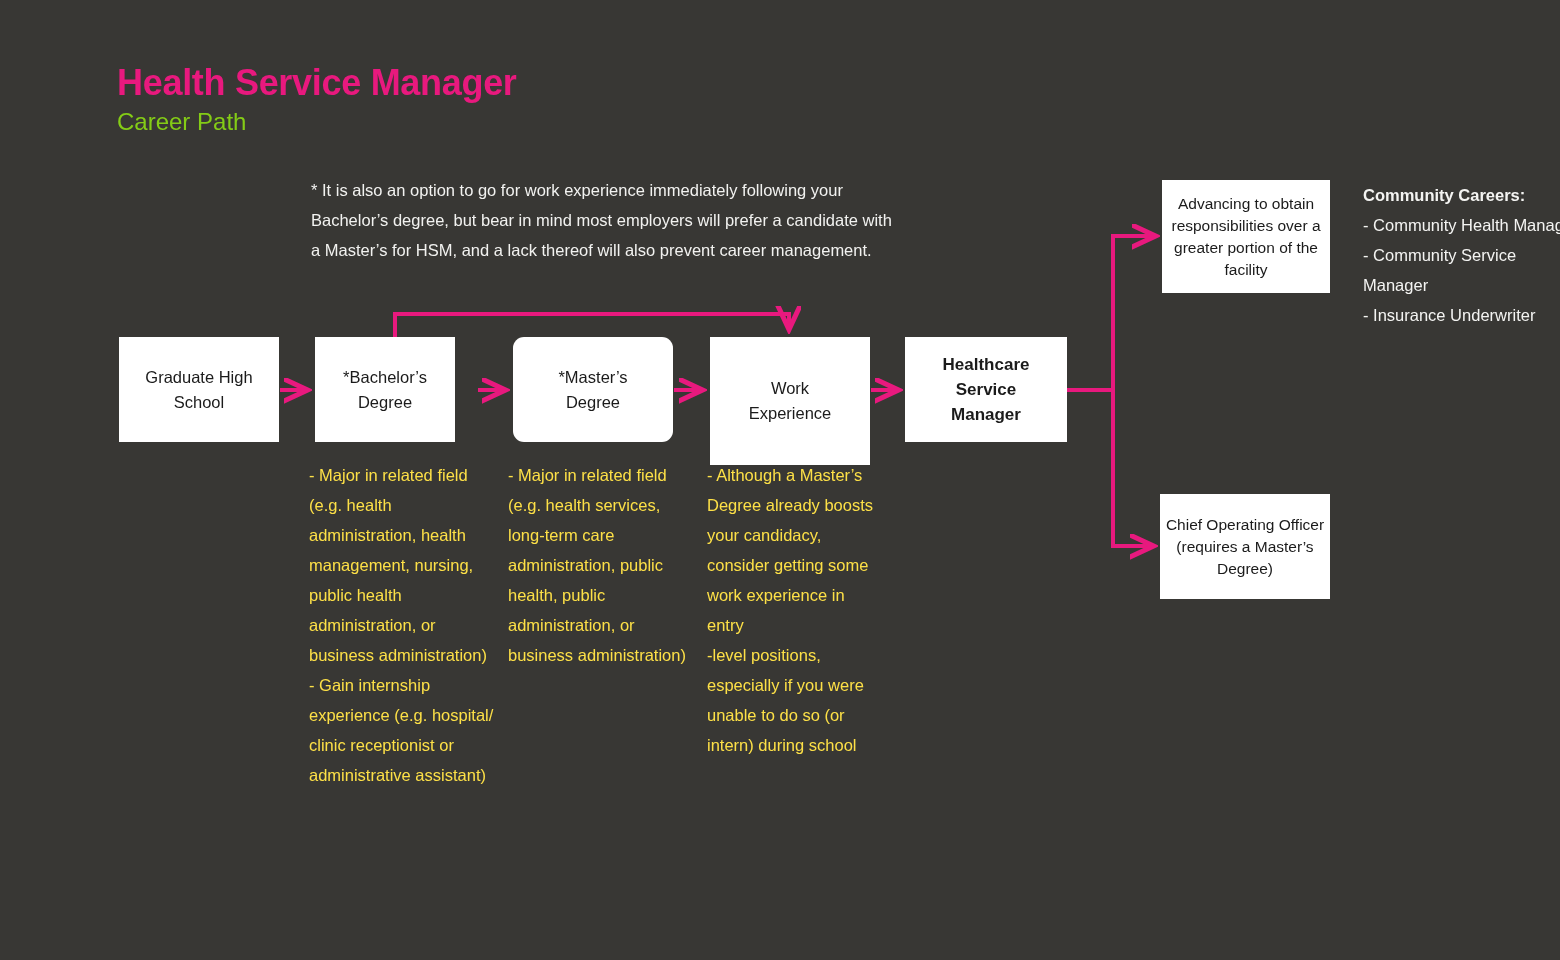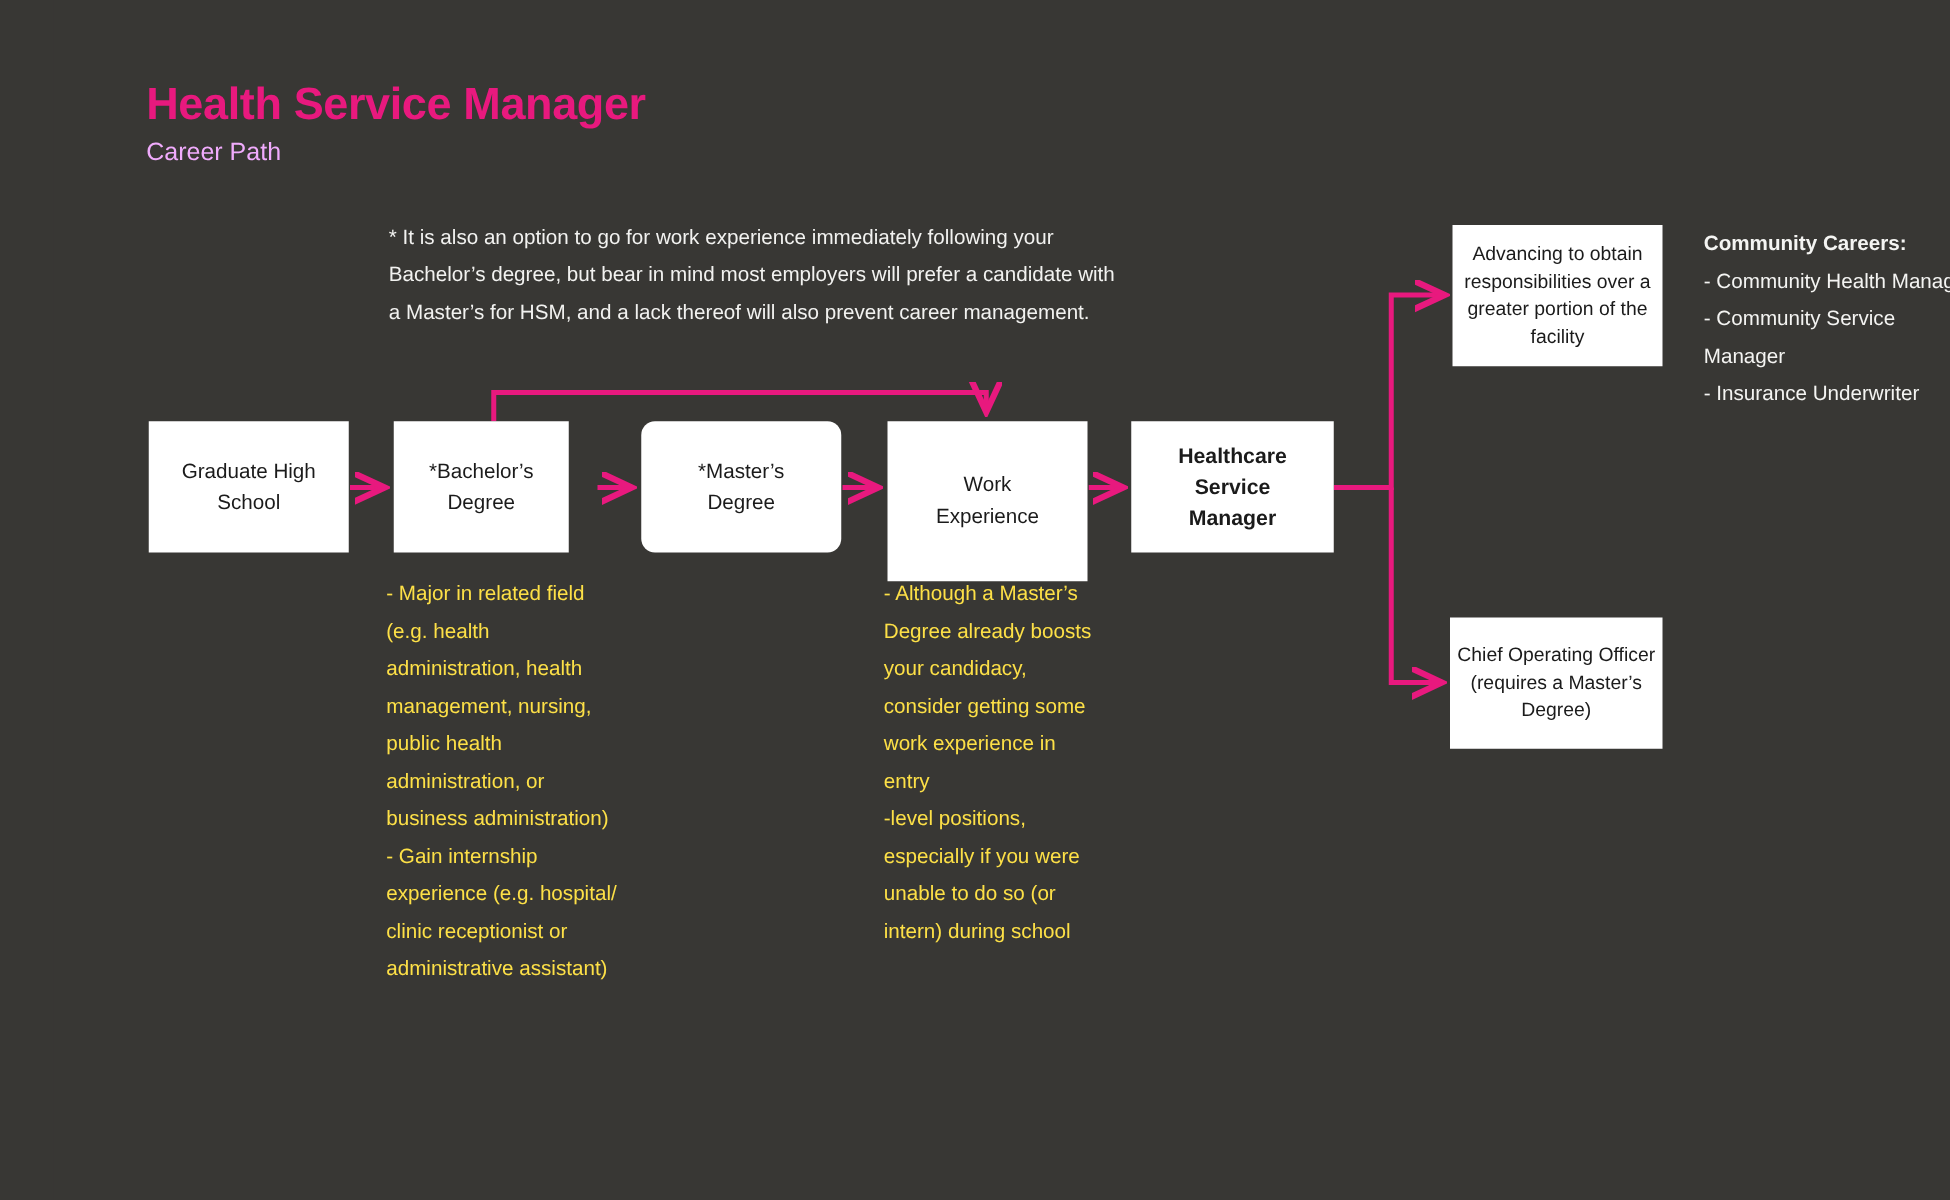--- a/index.html
+++ b/index.html
@@ -34,23 +34,23 @@
   }
   .main-title {
     font-size: 36px;
     font-weight: bold;
     color: #E8197E;
     letter-spacing: -0.3px;
     line-height: 42px;
     white-space: nowrap;
   }
   .sub-title {
-    font-size: 20px;
+    font-size: 24px;
     font-weight: normal;
-    color: #f0abfc;
+    color: #84cc16;
     line-height: 24px;
     margin-top: 6px;
     white-space: nowrap;
   }
 
   
   .footnote {
     position: absolute;
     left: 268px;
     top: 175px;
@@ -203,20 +203,21 @@
     <span class="node-label">Advancing to obtain responsibilities over a greater portion of the facility</span>
   </div>
 
   <div class="node node-small" id="node-coo">
     <span class="node-label">Chief Operating Officer (requires a Master’s Degree)</span>
   </div>
 
   <div class="detail" id="detail-bachelor">- Major in related field (e.g. health administration, health management, nursing, public health administration, or business administration)
 - Gain internship experience (e.g. hospital/ clinic receptionist or administrative assistant)</div>
 
+  <div class="detail" id="detail-master">- Major in related field (e.g. health services, long-term care administration, public health, public administration, or business administration)</div>
 
   <div class="detail" id="detail-work">- Although a Master’s Degree already boosts your candidacy, consider getting some work experience in entry
 -level positions, especially if you were unable to do so (or intern) during school</div>
 
   <div class="alt-careers">
     <span class="alt-heading">Community Careers:</span>
     <span class="alt-item">- Community Health Manager</span>
     <span class="alt-item">- Community Service Manager</span>
     <span class="alt-item">- Insurance Underwriter</span>
   </div>

